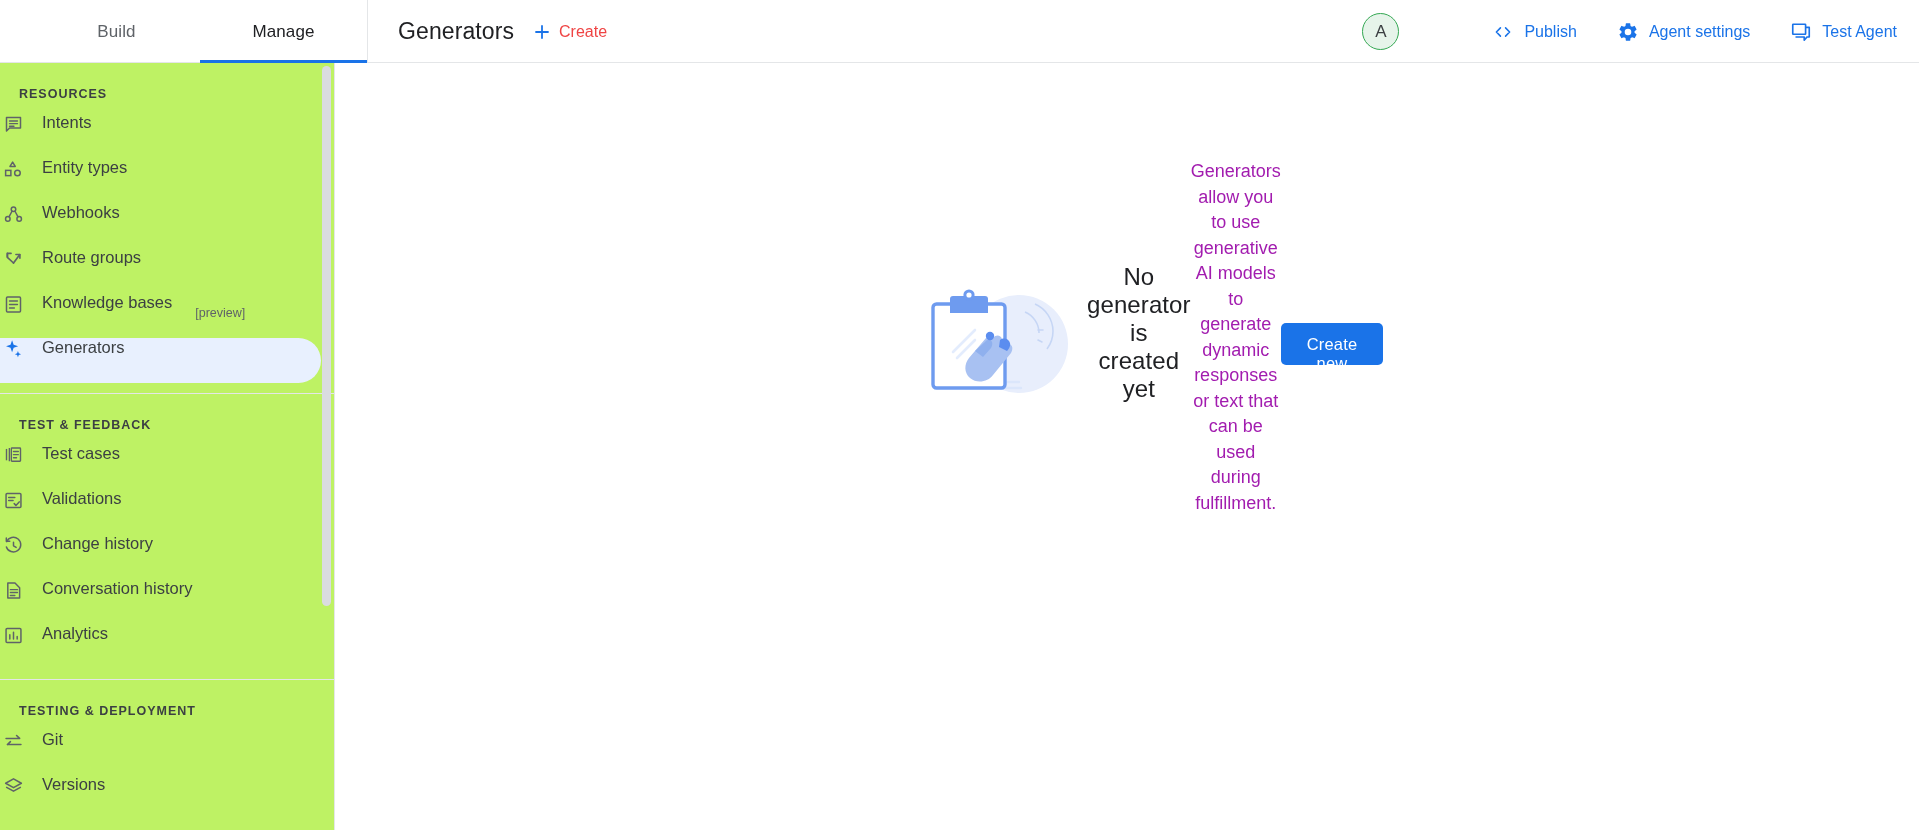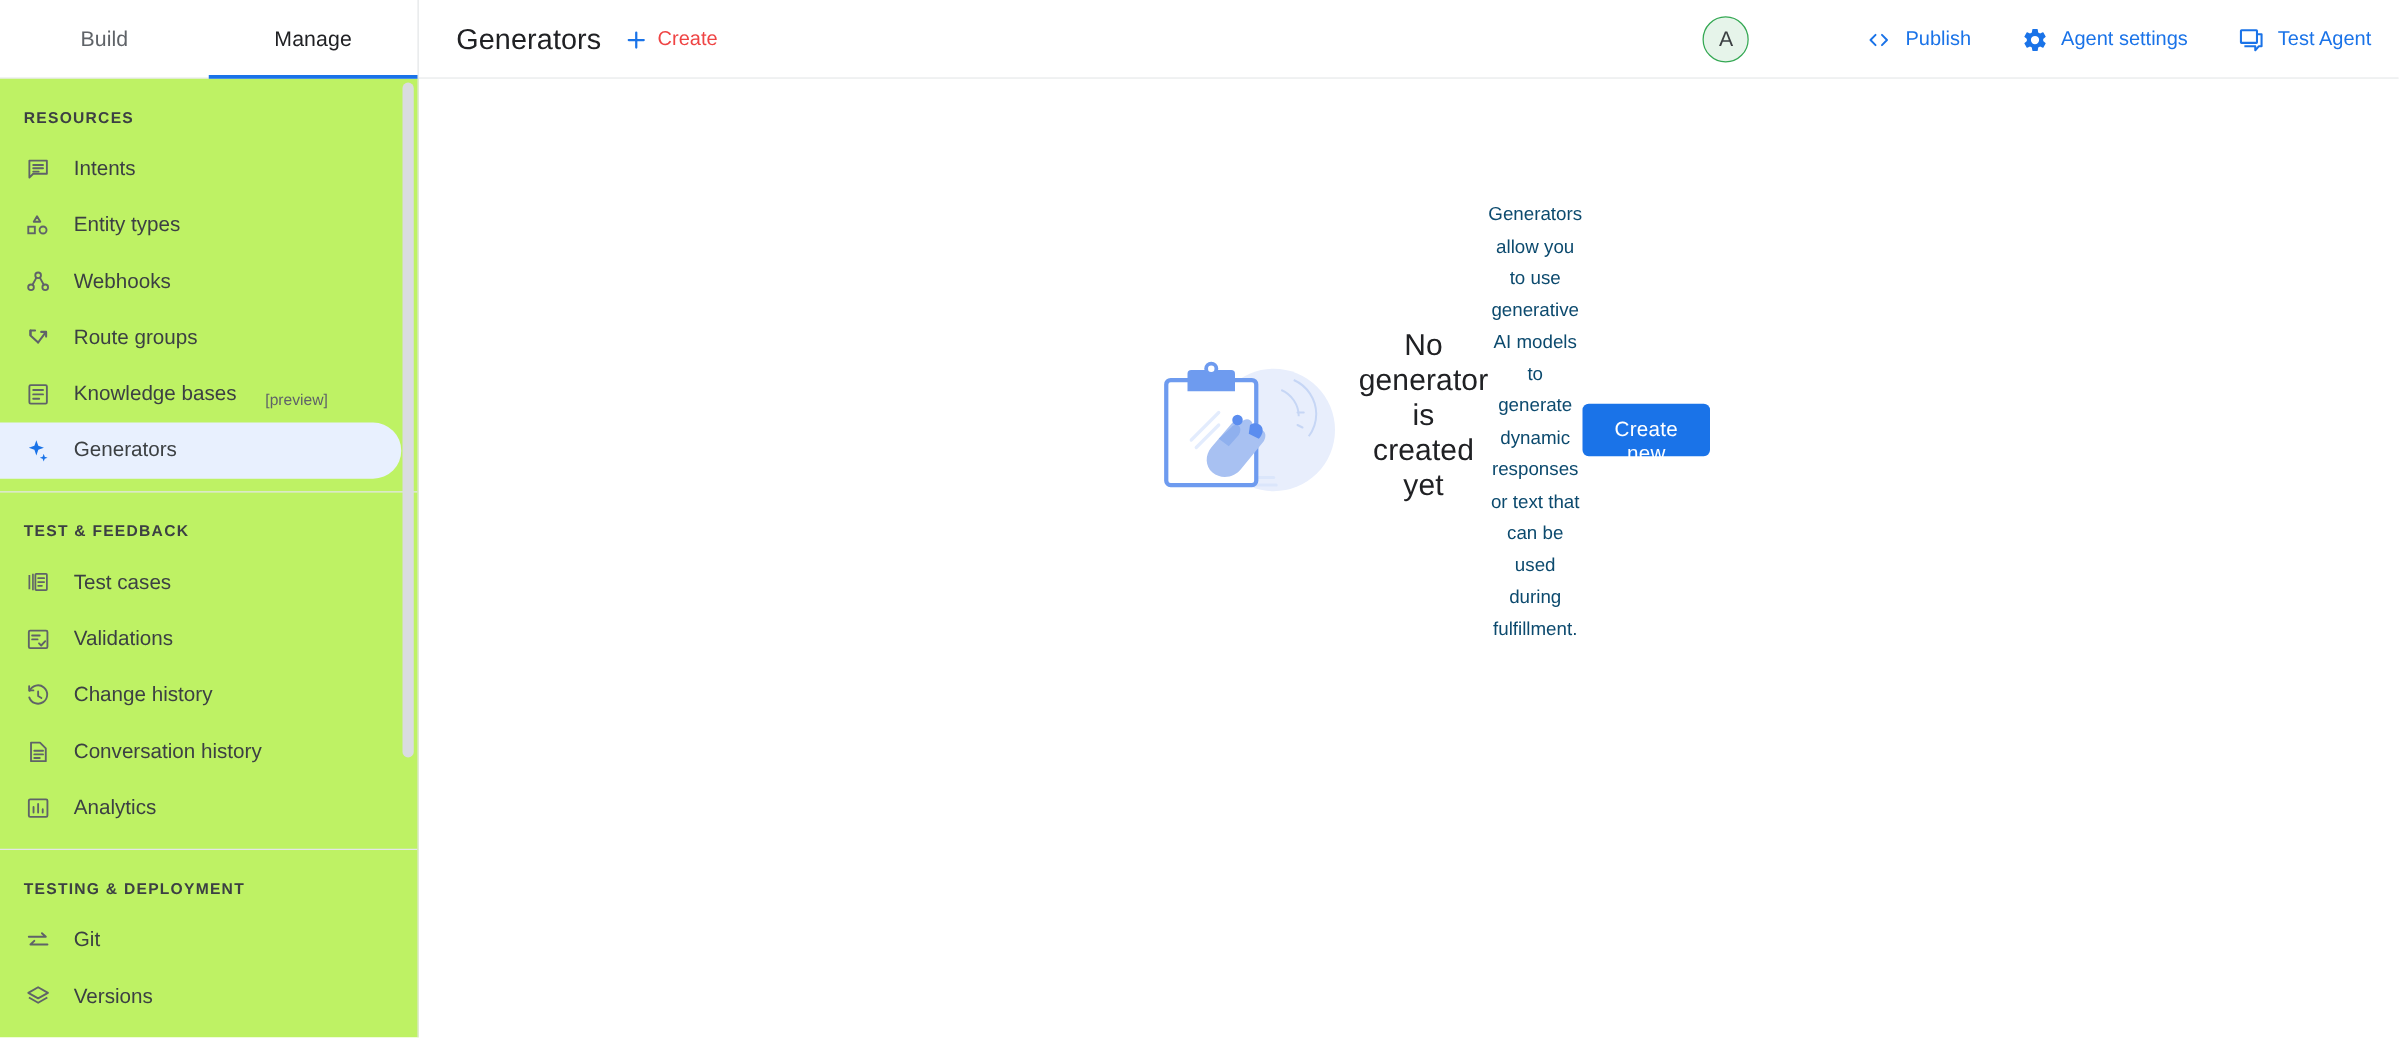--- a/index.html
+++ b/index.html
@@ -20,20 +20,21 @@
   }
 
   
   .topbar {
     height: 63px;
     min-height: 63px;
     display: flex;
     align-items: stretch;
     background: #ffffff;
     position: relative;
+    padding-left: 33px;
   }
   .topbar::after {
     content: "";
     position: absolute;
     left: 0; right: 0; bottom: 0;
     height: 1px;
     background: #e4e6e8;
   }
 
   
@@ -168,23 +169,22 @@
   .nav-group:last-child { border-bottom: none; }
   .group-label {
     font-size: 12.5px;
     font-weight: 700;
     letter-spacing: 1.0px;
     color: #3c4043;
     padding: 24px 0 12px 19px;
   }
   .nav-item {
     display: flex;
-    align-items: center;
     height: 45px;
-    padding-left: 19px;
+    padding-left: 2px;
     gap: 18px;
     cursor: pointer;
     color: #3c4043;
     font-size: 16.5px;
     border-top-right-radius: 23px;
     border-bottom-right-radius: 23px;
     margin-right: 13px;
     position: relative;
   }
   .nav-item.active {
@@ -249,23 +249,23 @@
     text-align: center;
   }
   .empty-illus { width: 180px; height: 135px; margin-bottom: 20px; }
   .empty-title {
     font-size: 24px;
     color: #202124;
     margin-bottom: 21px;
     letter-spacing: .1px;
   }
   .empty-desc {
-    font-size: 15px;
+    font-size: 18px;
     line-height: 25.5px;
-    color: #0c4a6e;
+    color: #a21caf;
     margin-bottom: 12px;
     max-width: 410px;
   }
   .primary-btn {
     background: #1a73e8;
     color: #fff;
     border: none;
     border-radius: 5px;
     padding: 12px 26px;
     height: 42px;

